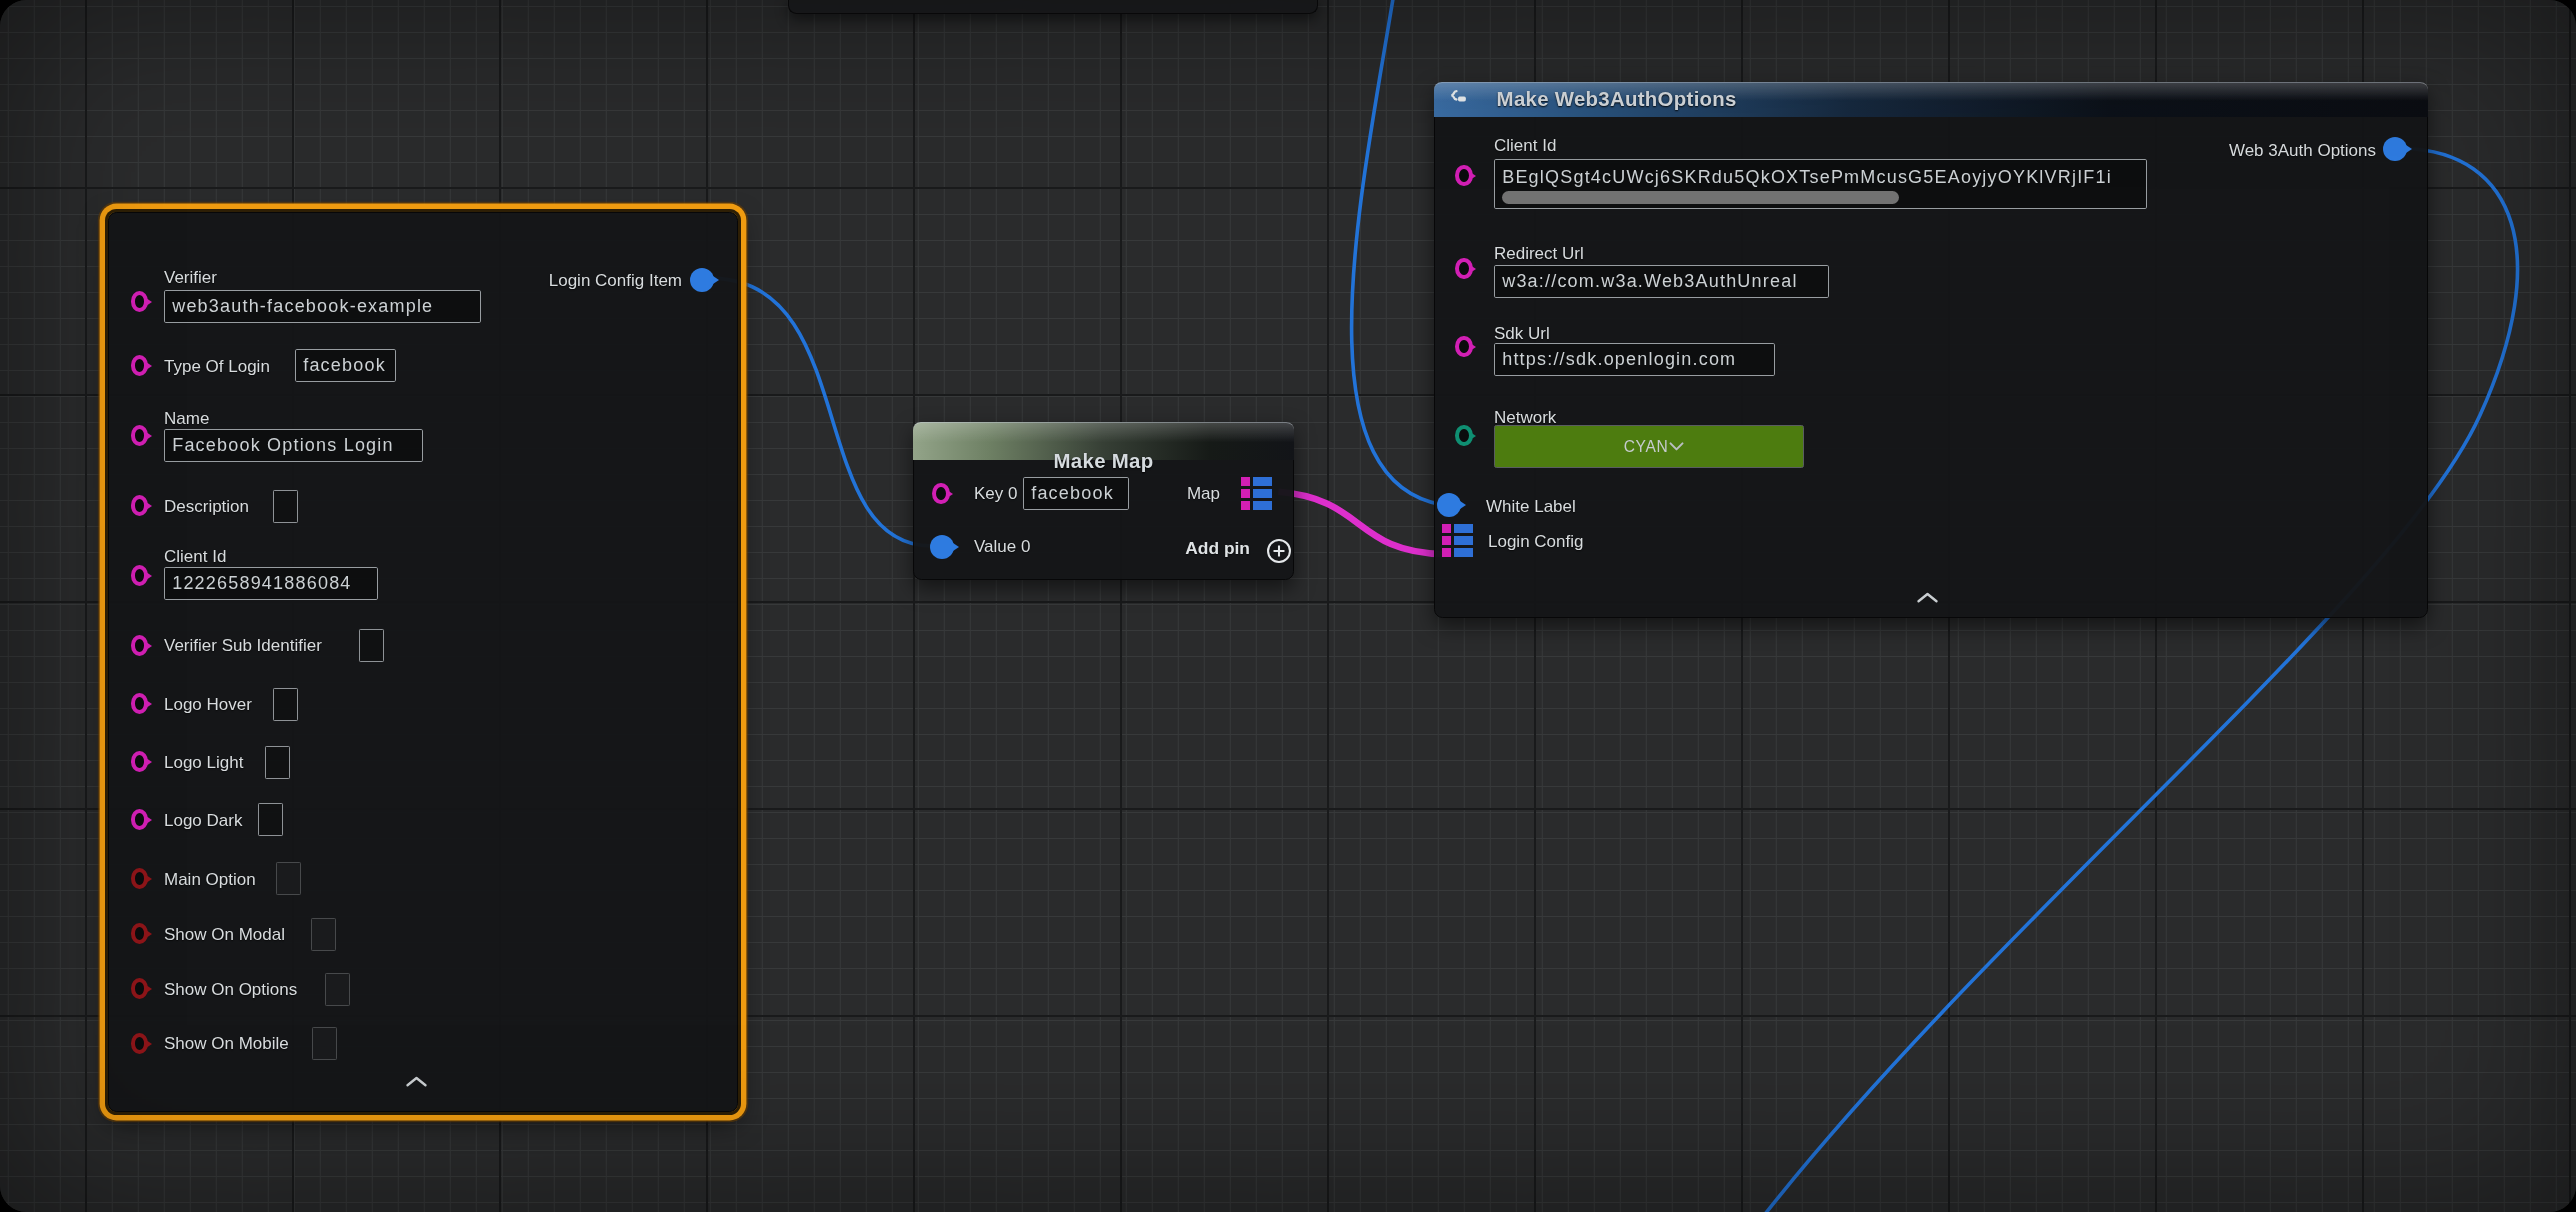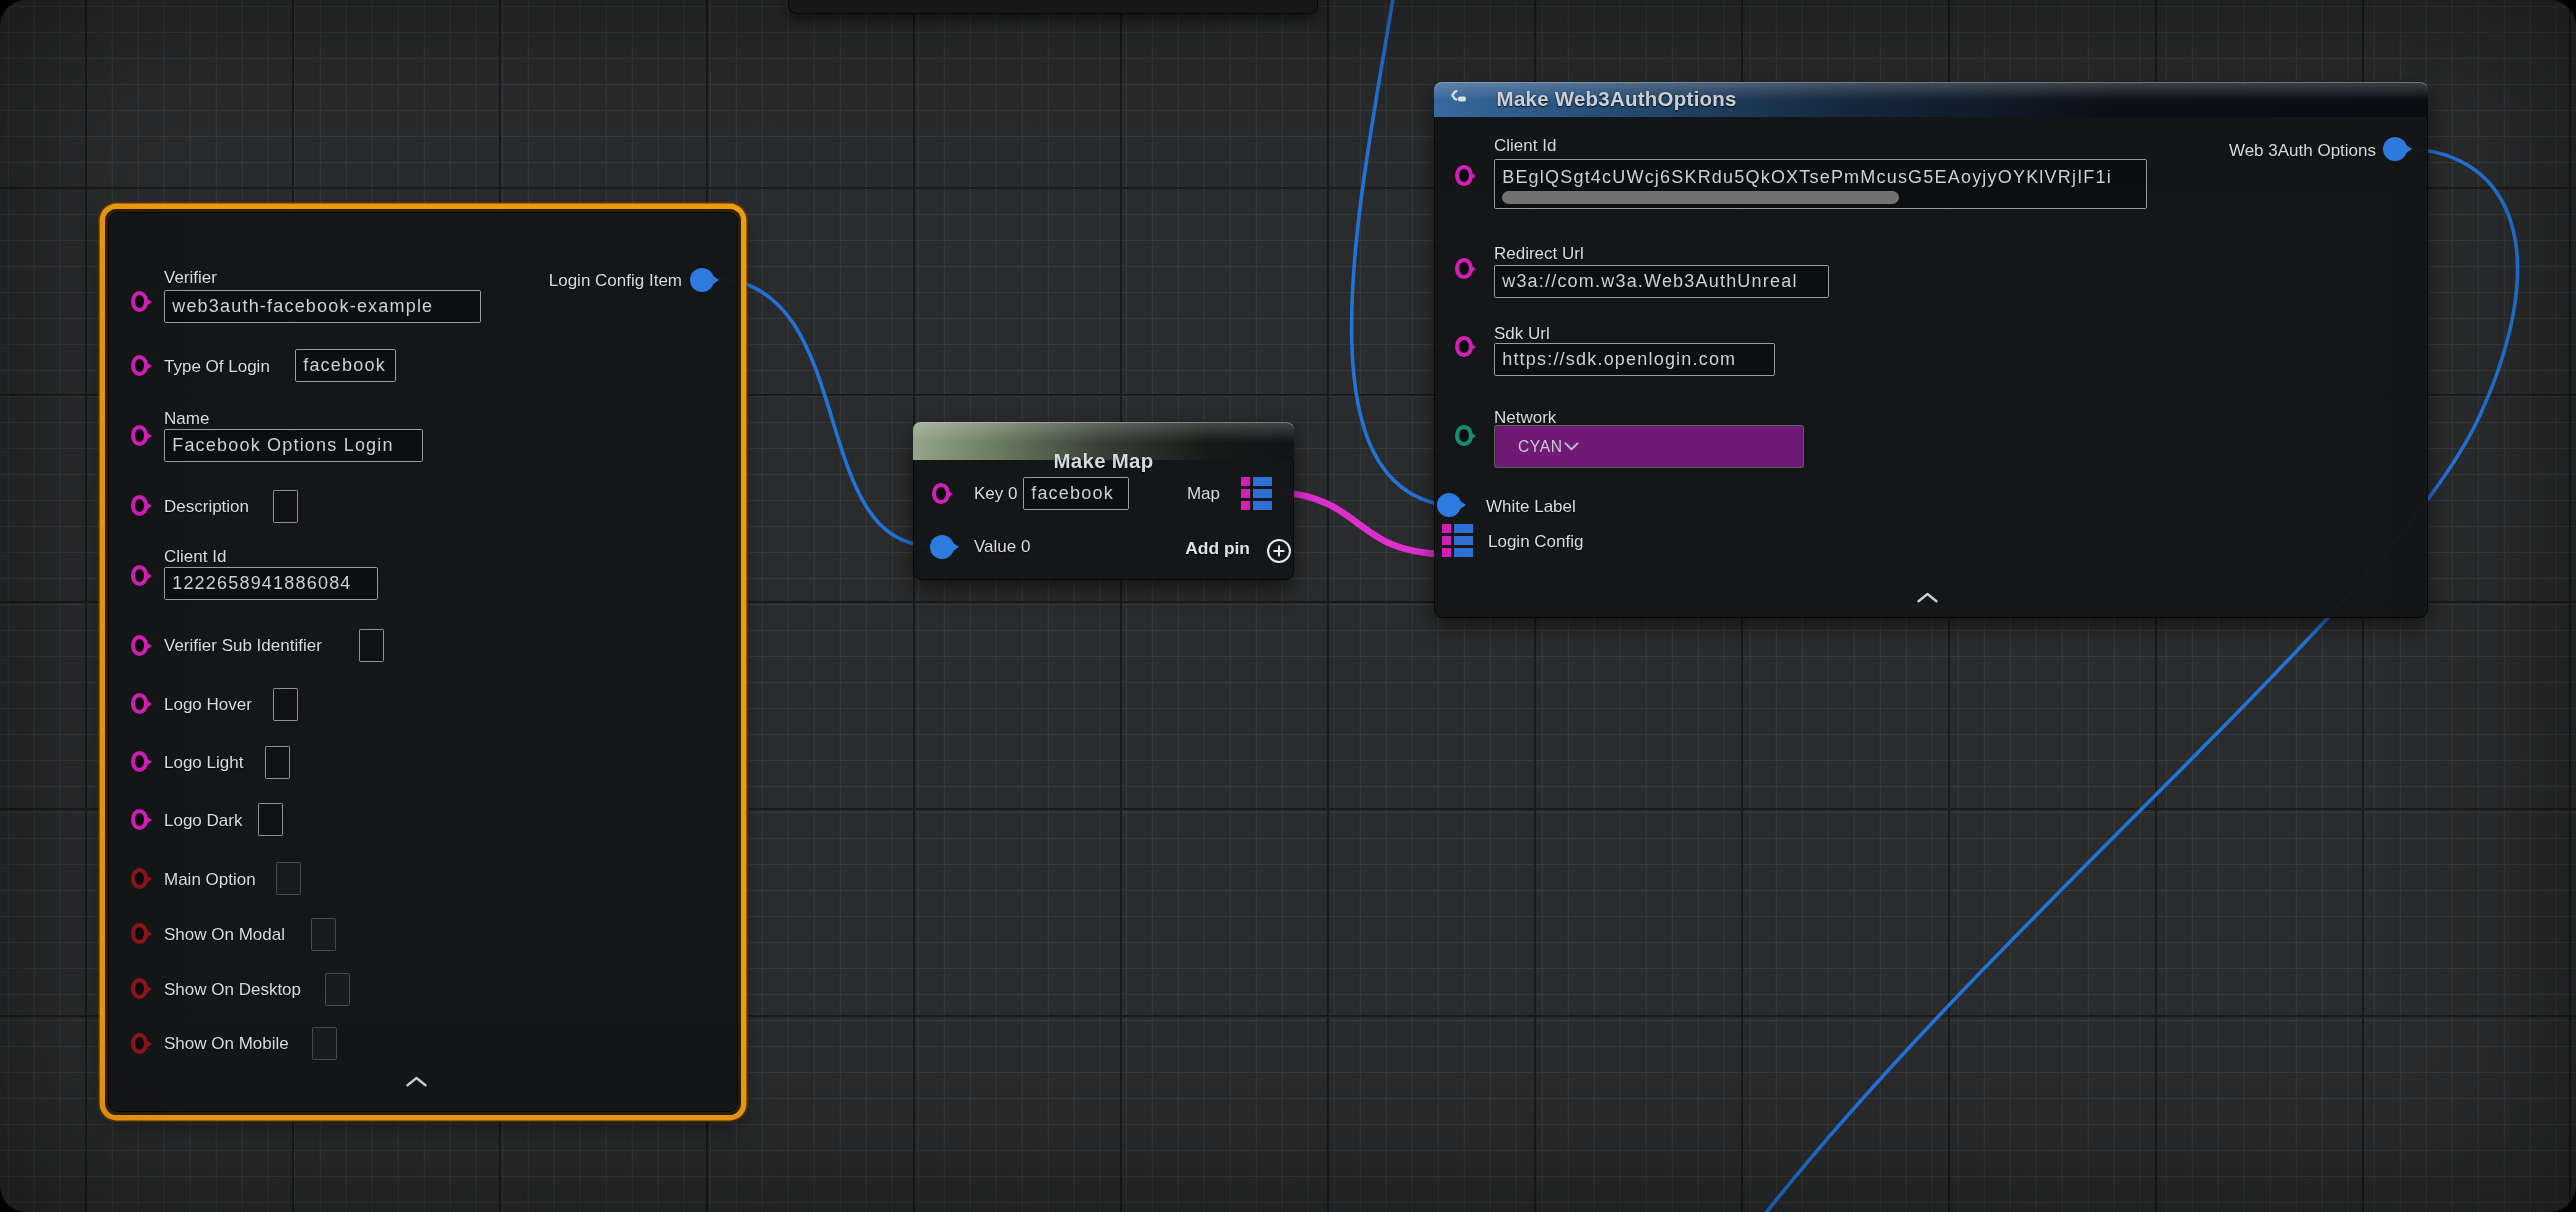--- a/index.html
+++ b/index.html
@@ -50,22 +50,22 @@
     border-left:6.6px solid var(--c);border-top:4.8px solid transparent;border-bottom:4.8px solid transparent;}
   .ring.pink{--c:var(--pink);} .ring.red{--c:var(--red);} .ring.teal{--c:var(--teal);}
   .dot{width:24px;height:24px;border-radius:50%;background:var(--c);}
   .dot::after{content:"";position:absolute;right:-5.4px;top:50%;transform:translateY(-50%);
     border-left:6px solid var(--c);border-top:4.8px solid transparent;border-bottom:4.8px solid transparent;}
   .dot.blue{--c:var(--blue);}
   .gridpin{display:flex;flex-direction:column;gap:3px;}
   .gridpin .r{display:flex;gap:3px;}
   .gridpin .k{width:9px;height:9px;background:var(--pink);}
   .gridpin .v{width:19px;height:9px;background:#2e6fd6;}
-  .ddl{position:absolute;background:#701a75;border:1.2px solid #595d60;border-radius:2.4px;color:#c6cbce;
-    font-size:15.6px;display:flex;align-items:center;justify-content:flex-start;
+  .ddl{position:absolute;background:#4d7c0f;border:1.2px solid #595d60;border-radius:2.4px;color:#c6cbce;
+    font-size:15.6px;display:flex;align-items:center;justify-content:center;
     padding:0 12px 0 23px;letter-spacing:0.6px;}
   .addpin{position:absolute;font-size:17.4px;font-weight:600;color:#dfe3e5;text-shadow:0 1.2px 1.2px rgba(0,0,0,.6);white-space:nowrap;text-align:right;}
   .chev{position:absolute;}
 </style>
 </head>
 <body>
 
 <div class="screen">
 
   <div class="frag"></div>
@@ -120,21 +120,21 @@
 
     <div class="pin ring red" style="left:21.6px;top:655px;"></div>
     <div class="plabel" style="left:55px;top:657px;">Main Option</div>
     <div class="cbox dark" style="left:167px;top:649px;"></div>
 
     <div class="pin ring red" style="left:21.6px;top:710px;"></div>
     <div class="plabel" style="left:55px;top:712px;">Show On Modal</div>
     <div class="cbox dark" style="left:202px;top:705px;"></div>
 
     <div class="pin ring red" style="left:21.6px;top:765px;"></div>
-    <div class="plabel" style="left:55px;top:767px;">Show On Desktop</div>
+    <div class="plabel" style="left:55px;top:767px;">Show On Options</div>
     <div class="cbox dark" style="left:216px;top:760px;"></div>
 
     <div class="pin ring red" style="left:21.6px;top:820px;"></div>
     <div class="plabel" style="left:55px;top:821px;">Show On Mobile</div>
     <div class="cbox dark" style="left:203px;top:814px;"></div>
 
     <div class="chev" style="left:296px;top:862px;">
       <svg width="23" height="13.2" viewBox="0 0 38 22">
         <polyline points="4,17 19,5 34,17" fill="none" stroke="#c9ced1" stroke-width="4" stroke-linecap="round" stroke-linejoin="round"></polyline>
       </svg>

